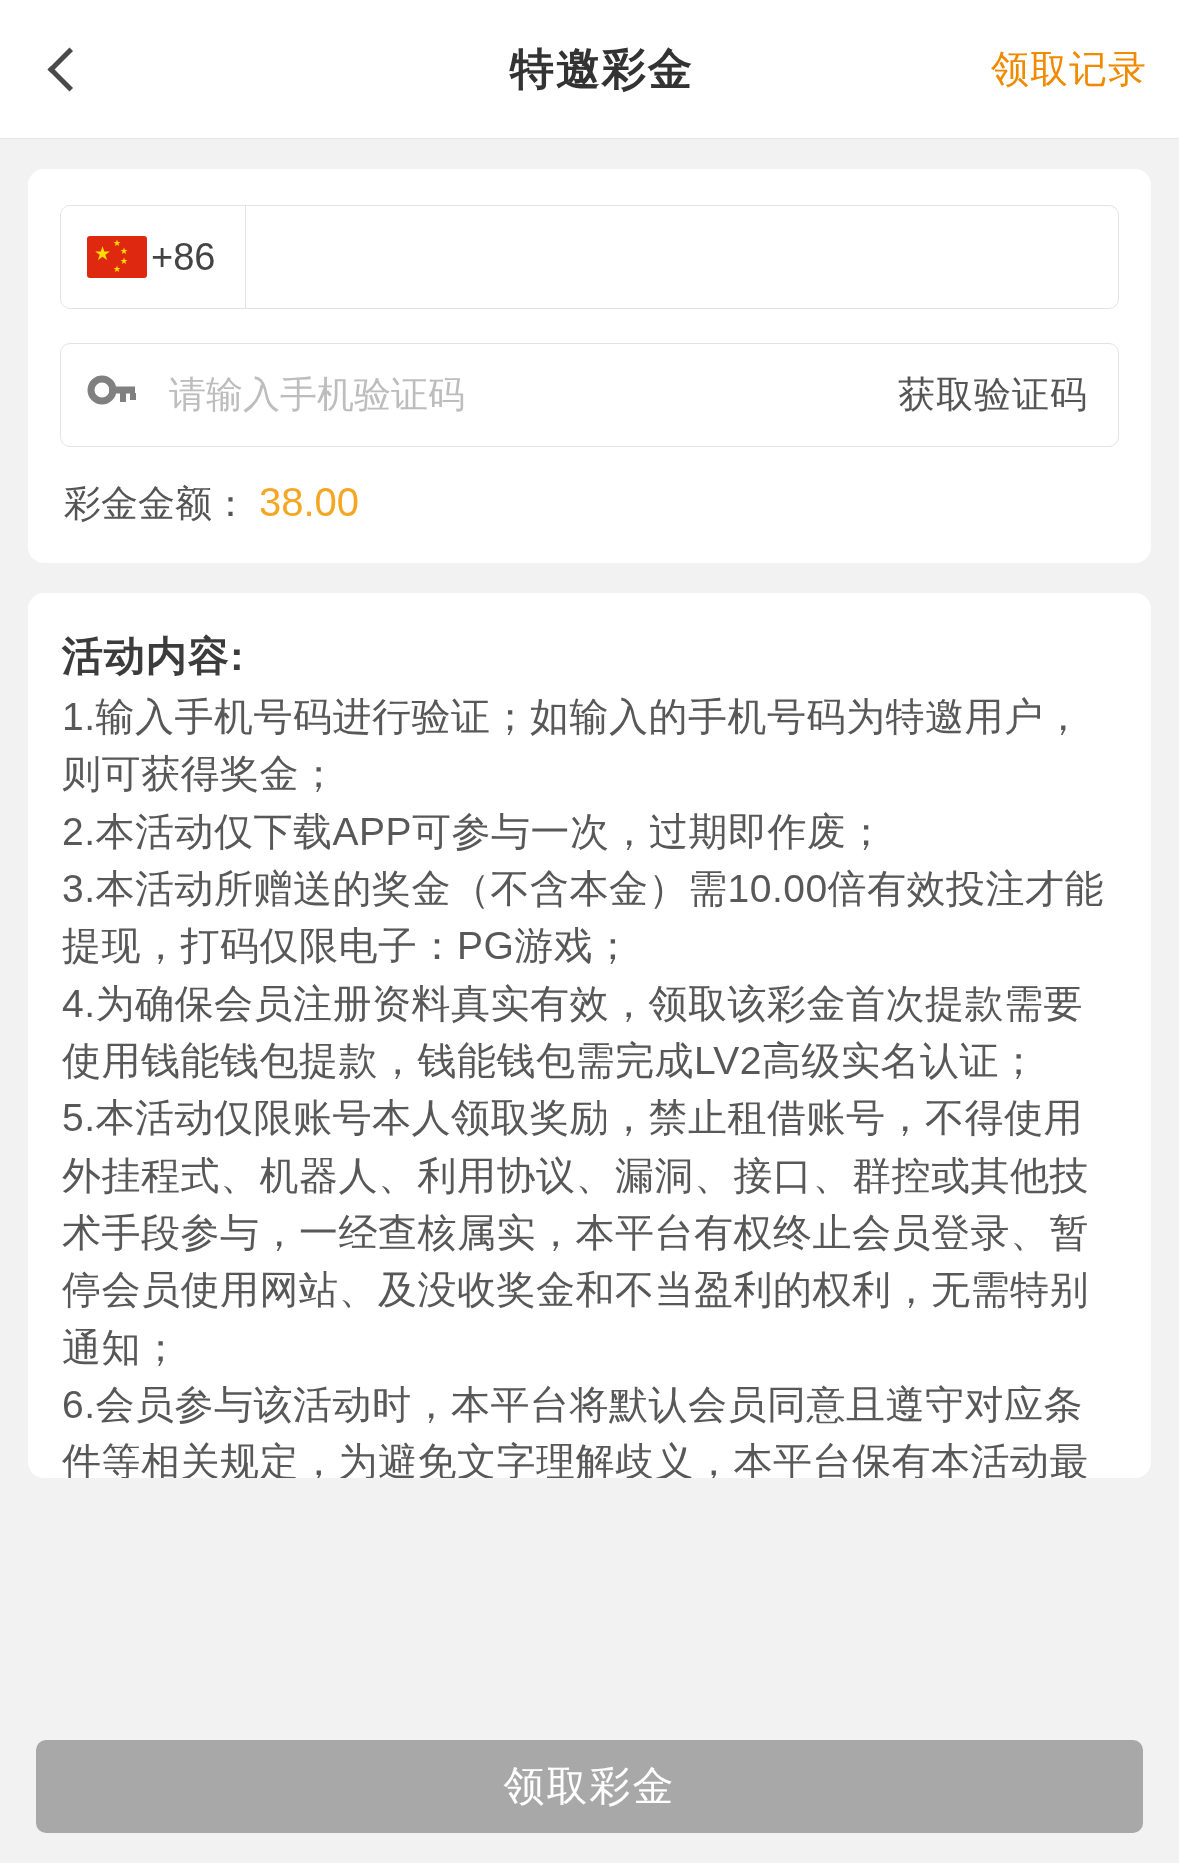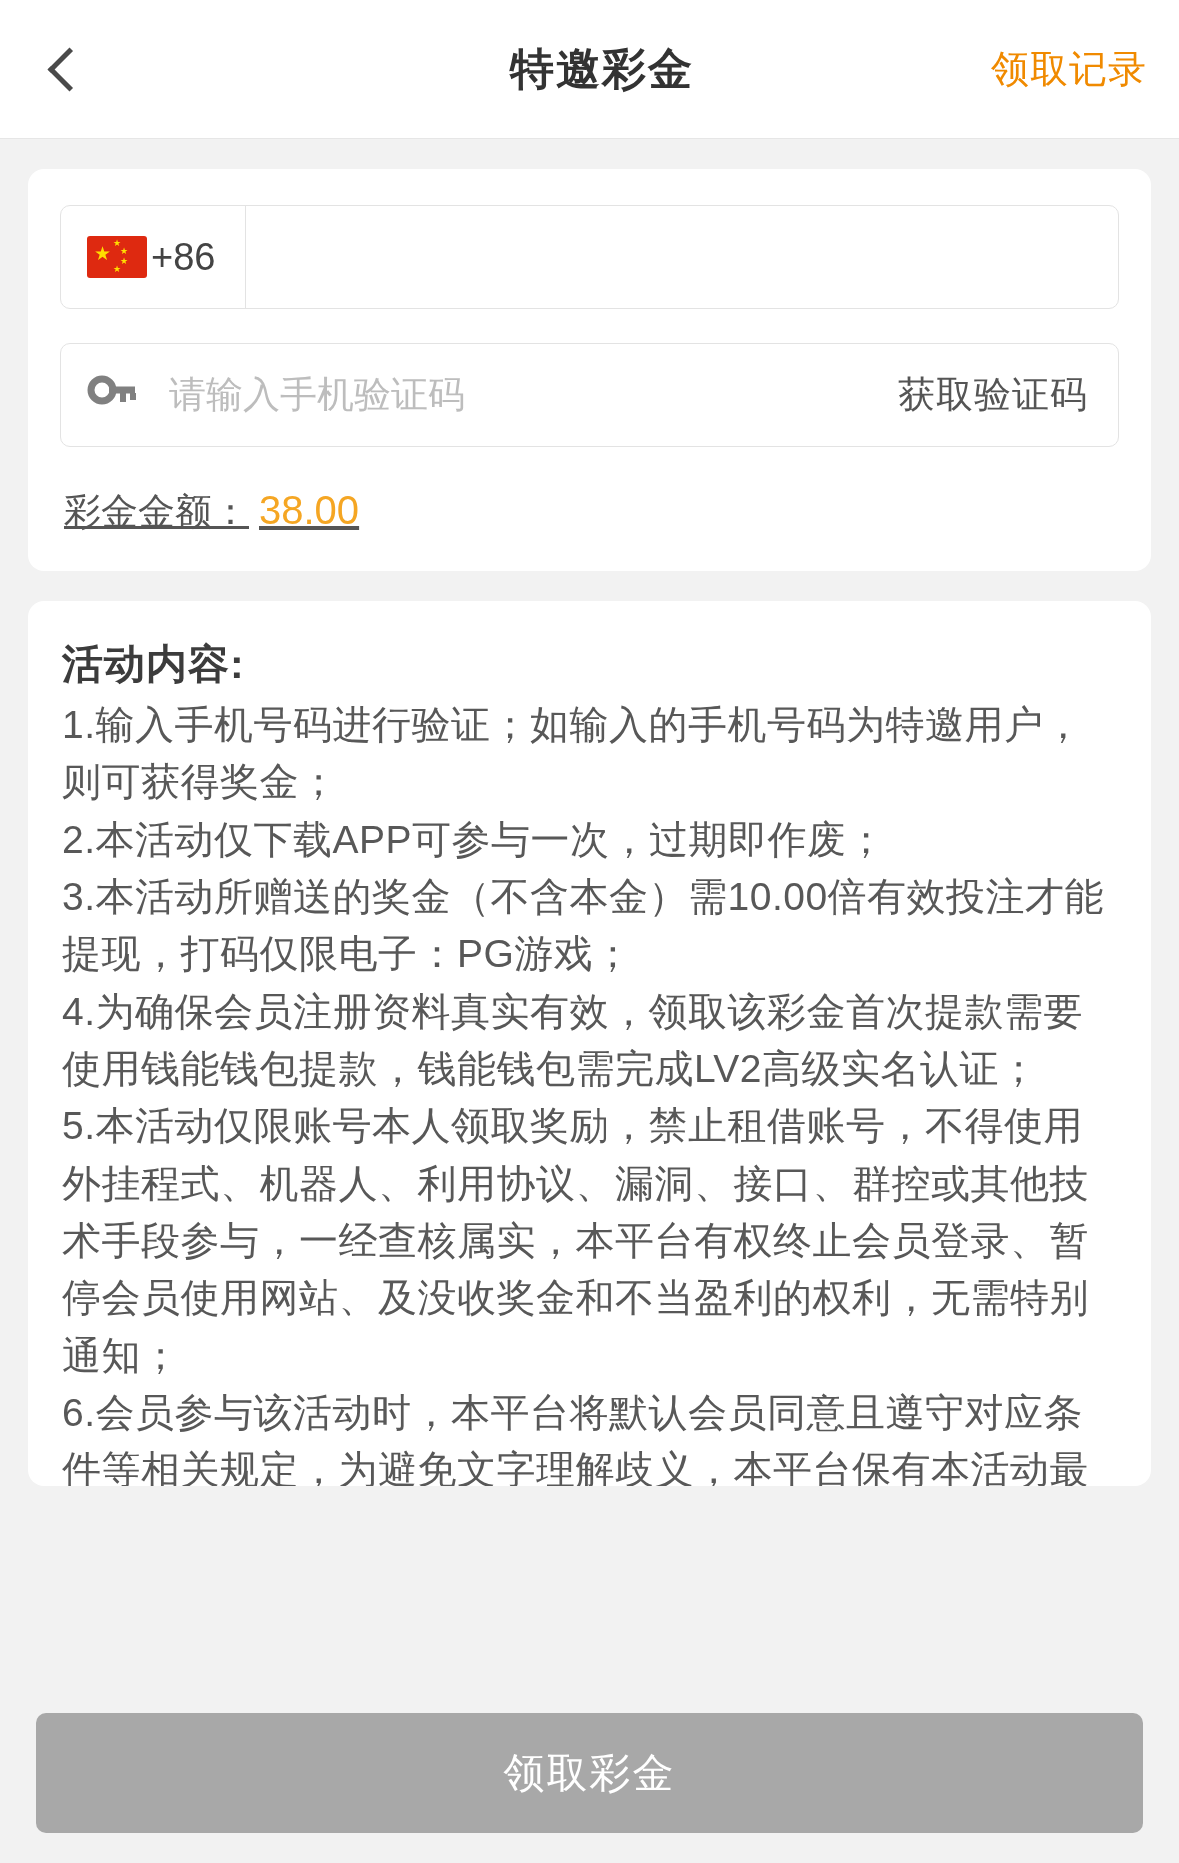--- a/index.html
+++ b/index.html
@@ -152,27 +152,26 @@
   .get-code {
     font-size: 37px;
     color: #555;
     padding-right: 30px;
     white-space: nowrap;
     cursor: pointer;
     letter-spacing: 1px;
   }
 
   .amount-row {
-    margin-top: 40px;
+    margin-top: 32px;
     display: flex;
     align-items: baseline;
     font-size: 37px;
     color: #555;
     padding-left: 4px;
-    text-decoration: underline;
   }
   .amount-value {
     color: #f5a623;
     font-size: 40px;
     margin-left: 10px;
   }
 
   
   .card-content {
     padding: 36px 34px 0 34px;
@@ -200,21 +199,21 @@
     position: absolute;
     left: 0;
     bottom: 0;
     width: 1179px;
     padding: 0 36px 30px 36px;
     box-sizing: border-box;
     background: #f2f2f2;
   }
   .claim-btn {
     width: 100%;
-    height: 120px;
+    height: 93px;
     background: #a8a8a8;
     color: #ffffff;
     border: none;
     border-radius: 10px;
     font-size: 41px;
     font-family: "Liberation Sans", sans-serif;
     letter-spacing: 2px;
     cursor: pointer;
   }
 </style>

